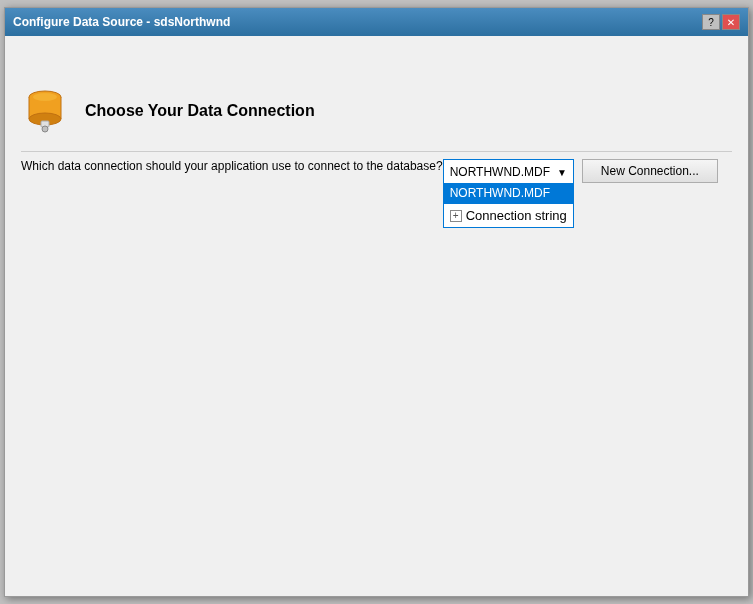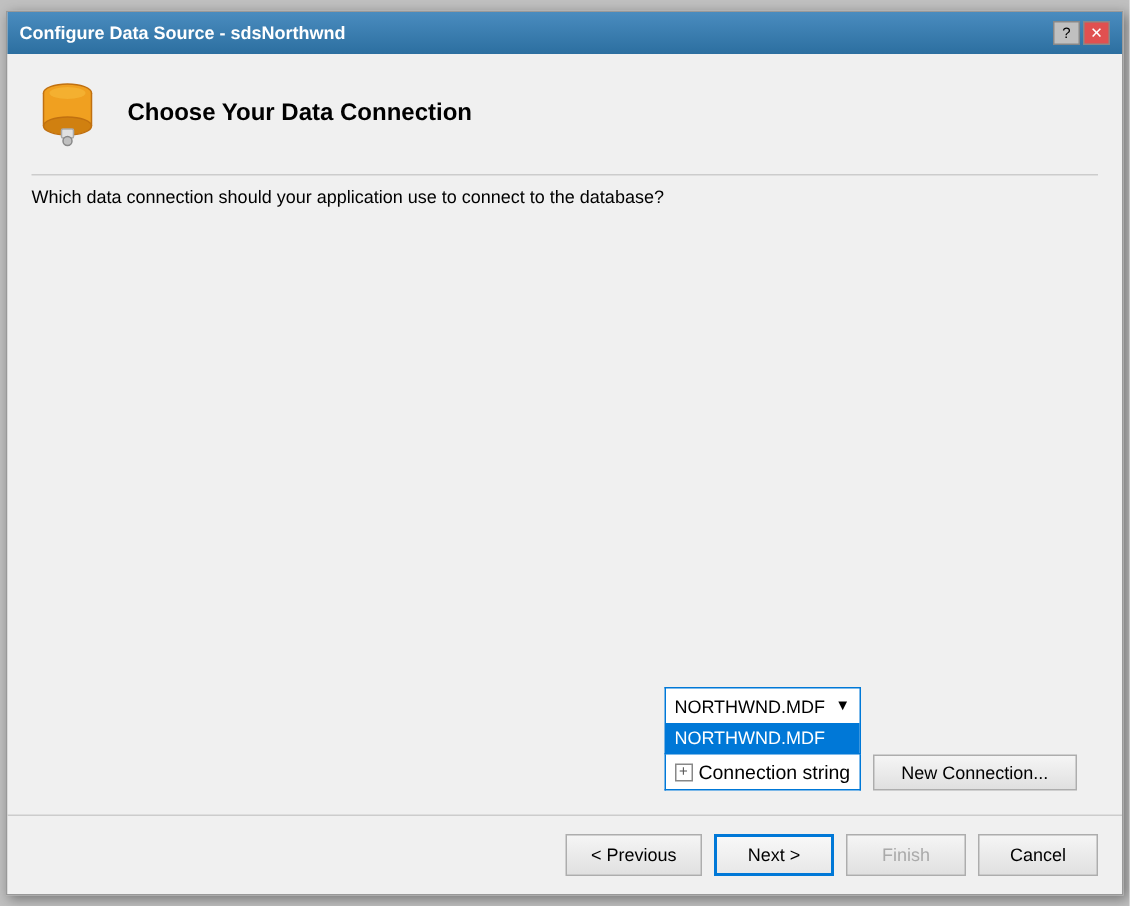--- a/index.html
+++ b/index.html
@@ -20,20 +20,21 @@
     }
 
     .window {
       width: 745px;
       height: 590px;
       background: #f0f0f0;
       border: 1px solid #999;
       box-shadow: 2px 2px 8px rgba(0,0,0,0.4);
       display: flex;
       flex-direction: column;
+      gap: 35px;
     }
 
     .title-bar {
       background: linear-gradient(to bottom, #4a8cbf, #2c6fa0);
       color: white;
       padding: 6px 8px;
       display: flex;
       align-items: center;
       justify-content: space-between;
       height: 28px;
@@ -116,21 +117,21 @@
 
     .question-label {
       font-size: 12px;
       color: #000;
       margin-bottom: 10px;
       font-weight: normal;
     }
 
     .dropdown-row {
       display: flex;
-      align-items: flex-end;
+      align-items: flex-start;
       gap: 8px;
       margin-bottom: 0;
       position: relative;
     }
 
     .dropdown-wrapper {
       flex: 1;
       position: relative;
     }
 
@@ -278,19 +279,13 @@
           <div class="connection-string-row">
             <div class="expand-icon">+</div>
             <span class="connection-string-label">Connection string</span>
           </div>
         </div>
         <button class="new-connection-btn">New Connection...</button>
       </div>
     </div>
   </div>
 
-  <div class="footer">
-    <button class="footer-btn">&lt; Previous</button>
-    <button class="footer-btn primary">Next &gt;</button>
-    <button class="footer-btn" disabled="">Finish</button>
-    <button class="footer-btn">Cancel</button>
-  </div>
 </div>
 
 </body></html>

